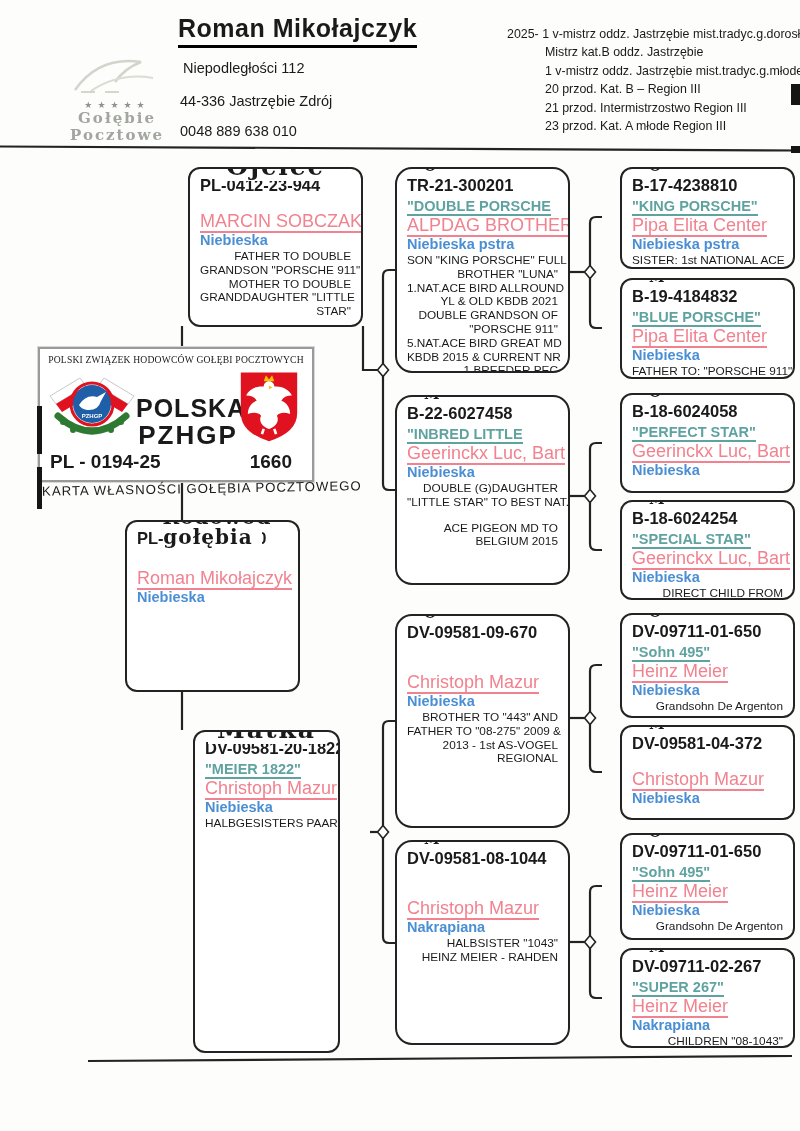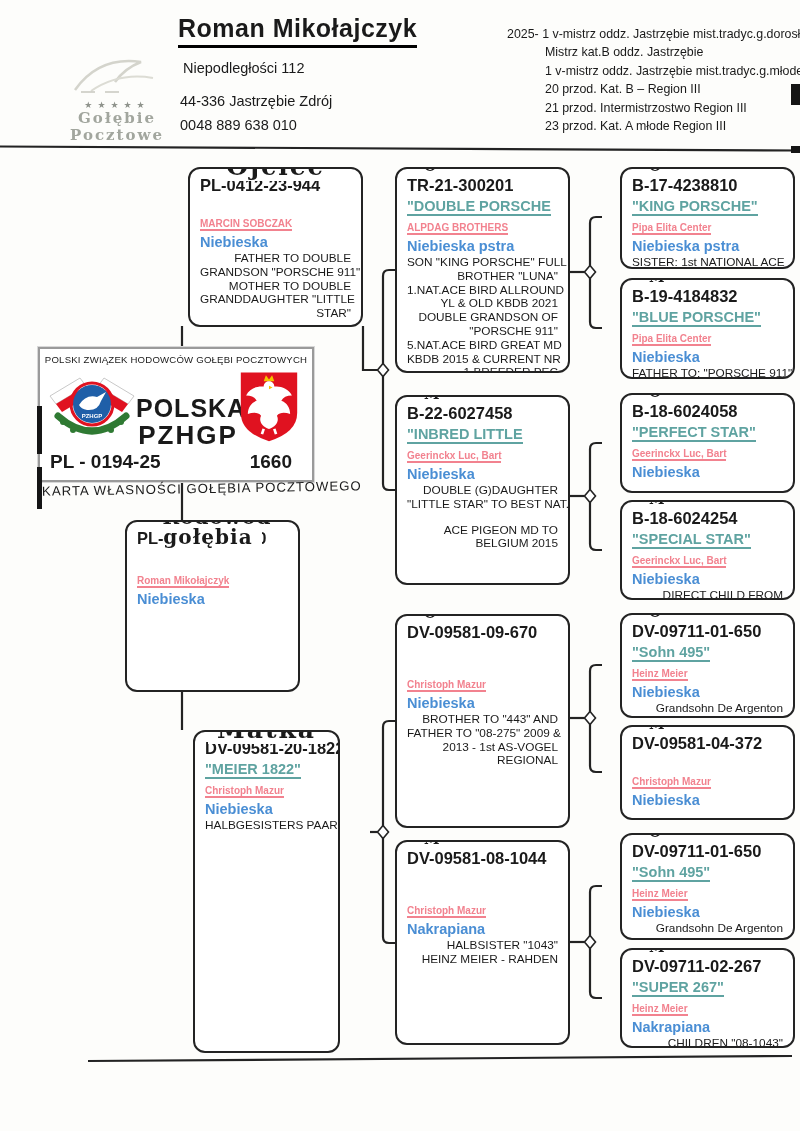--- a/index.html
+++ b/index.html
@@ -8,62 +8,62 @@
   }
   html,body{margin:0;padding:0;}
   body{width:800px;height:1131px;position:relative;overflow:hidden;background:#fdfdfb;
        font-family:"Liberation Sans",sans-serif;color:var(--ink);}
   .abs{position:absolute;}
   
   .owner-name{left:178px;top:14px;font-size:25px;font-weight:bold;letter-spacing:.5px;
     border-bottom:3px solid #000;padding-bottom:2px;}
   .addr1{left:183px;top:60px;font-size:14.5px;}
   .addr2{left:180px;top:93px;font-size:14.5px;}
-  .addr3{left:180px;top:117px;font-size:14.5px;}
+  .addr3{left:180px;top:123px;font-size:14.5px;}
   .watermark{left:56px;top:50px;width:122px;text-align:center;color:#a2a69e;}
   .wm-stars{font-size:9px;letter-spacing:5px;color:#8f938c;margin-top:2px;}
   .wm-word{font-family:"DejaVu Serif",serif;font-weight:bold;font-size:15px;letter-spacing:2px;
     color:#a2a69e;line-height:17px;}
   .ach{left:507px;top:25px;width:340px;font-size:12.4px;line-height:18.4px;}
   .ach div{padding-left:38px;white-space:nowrap;}
   .ach div:first-child{padding-left:0;}
   
   .box{position:absolute;background:#fff;border:2px solid #232323;border-radius:12px;
     box-sizing:border-box;padding:6px 10px 4px 10px;overflow:hidden;z-index:2;}
   .tlabel{position:absolute;top:-15px;left:0;right:0;text-align:center;line-height:1;z-index:3;}
   .tlabel span{background:#fff;padding:0 9px;font-family:"DejaVu Serif",serif;font-weight:bold;}
   .tlabel.big span{font-size:25px;letter-spacing:2px;}
   .tlabel.med span{font-size:20px;letter-spacing:1px;}
   .sexlab{position:absolute;top:-10px;left:22px;background:#fff;padding:0 5px;
     font-family:"DejaVu Serif",serif;font-weight:bold;font-size:14px;line-height:1;z-index:3;}
   .ring{font-size:16.5px;font-weight:bold;line-height:21px;white-space:nowrap;}
   .nline,.bline{line-height:19px;white-space:nowrap;}
   .name{color:var(--teal);font-weight:bold;font-size:14.5px;border-bottom:2px solid var(--teal);}
-  .breeder{color:var(--pink);font-weight:bold;font-size:10px;border-bottom:2px solid var(--pink);}
+  .breeder{color:var(--pink);font-weight:normal;font-size:18px;border-bottom:2px solid var(--pink);}
   .colorw{color:var(--blue);font-weight:bold;font-size:14.5px;line-height:19px;white-space:nowrap;}
   .note{font-size:11.8px;line-height:13.8px;white-space:nowrap;text-align:right;}
   .note.blank{height:12px;}
   .note:first-of-type{margin-top:2px;}
   .gap{height:16px;} .gap.lg{height:30px;} .gap.md{height:20px;}
   
   .father{left:188px;top:167px;width:175px;height:160px;}
   .subject{left:125px;top:520px;width:175px;height:172px;}
   .mother{left:193px;top:730px;width:147px;height:323px;}
-  .gp{left:395px;width:175px;}
+  .gp{left:395px;width:175px;border-radius:17px;}
   .gp0{top:167px;height:206px}.gp1{top:395px;height:190px}.gp2{top:614px;height:214px}.gp3{top:840px;height:205px}
   .ggp{left:620px;width:175px;}
   .ggp0{top:167px;height:102px}.ggp1{top:278px;height:101px}.ggp2{top:393px;height:100px}.ggp3{top:500px;height:100px}
   .ggp4{top:613px;height:105px}.ggp5{top:725px;height:95px}.ggp6{top:833px;height:107px}.ggp7{top:948px;height:100px}
   
   #connectors{left:0;top:0;z-index:1;}
   
   .card{left:38px;top:347px;width:272px;height:131px;background:#fff;border:2px solid #9a9a9a;
     box-shadow:0 0 0 1px #d8d8d8;z-index:3;}
   .card-fed{position:absolute;top:5px;left:0;right:0;text-align:center;font-size:9.6px;
-    letter-spacing:.2px;font-weight:500;white-space:nowrap;}
+    letter-spacing:.2px;font-weight:500;white-space:nowrap;font-family:Liberation Serif, serif;}
   .card-emblem{position:absolute;left:6px;top:21px;}
   .card-center{position:absolute;left:96px;top:19px;width:104px;text-align:center;line-height:1;}
   .cc-polska{font-size:25px;font-weight:600;letter-spacing:1px;margin-top:28px;}
   .cc-year{font-size:37px;font-weight:900;letter-spacing:1px;margin-top:1px;}
   .cc-org{font-size:26px;font-weight:600;letter-spacing:2px;margin-top:1px;}
   .card-eagle{position:absolute;right:12px;top:20px;}
   .card-ring{position:absolute;left:10px;bottom:7px;font-size:19px;font-weight:bold;}
   .card-serial{position:absolute;right:20px;bottom:7px;font-size:19px;font-weight:bold;}
   .card-caption{left:42px;top:481px;font-size:13.2px;letter-spacing:1px;font-weight:500;
     transform:rotate(-1deg);z-index:3;}

